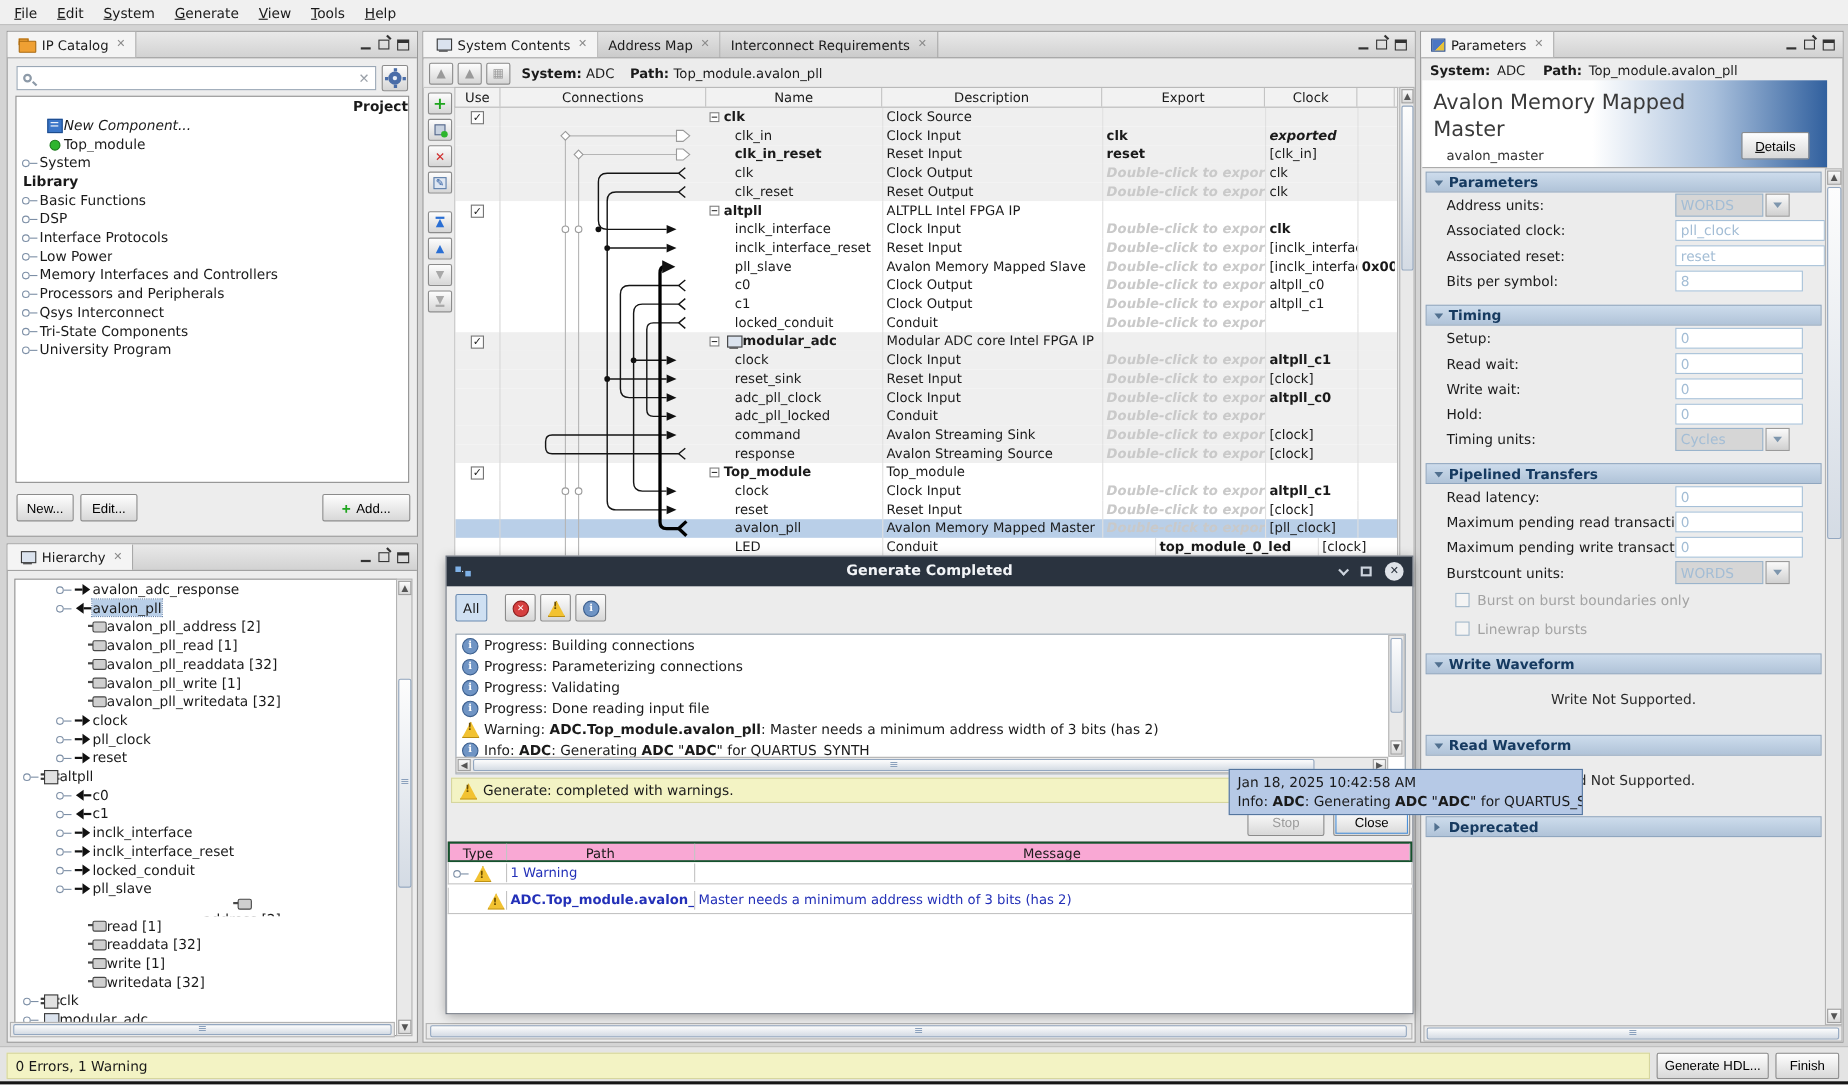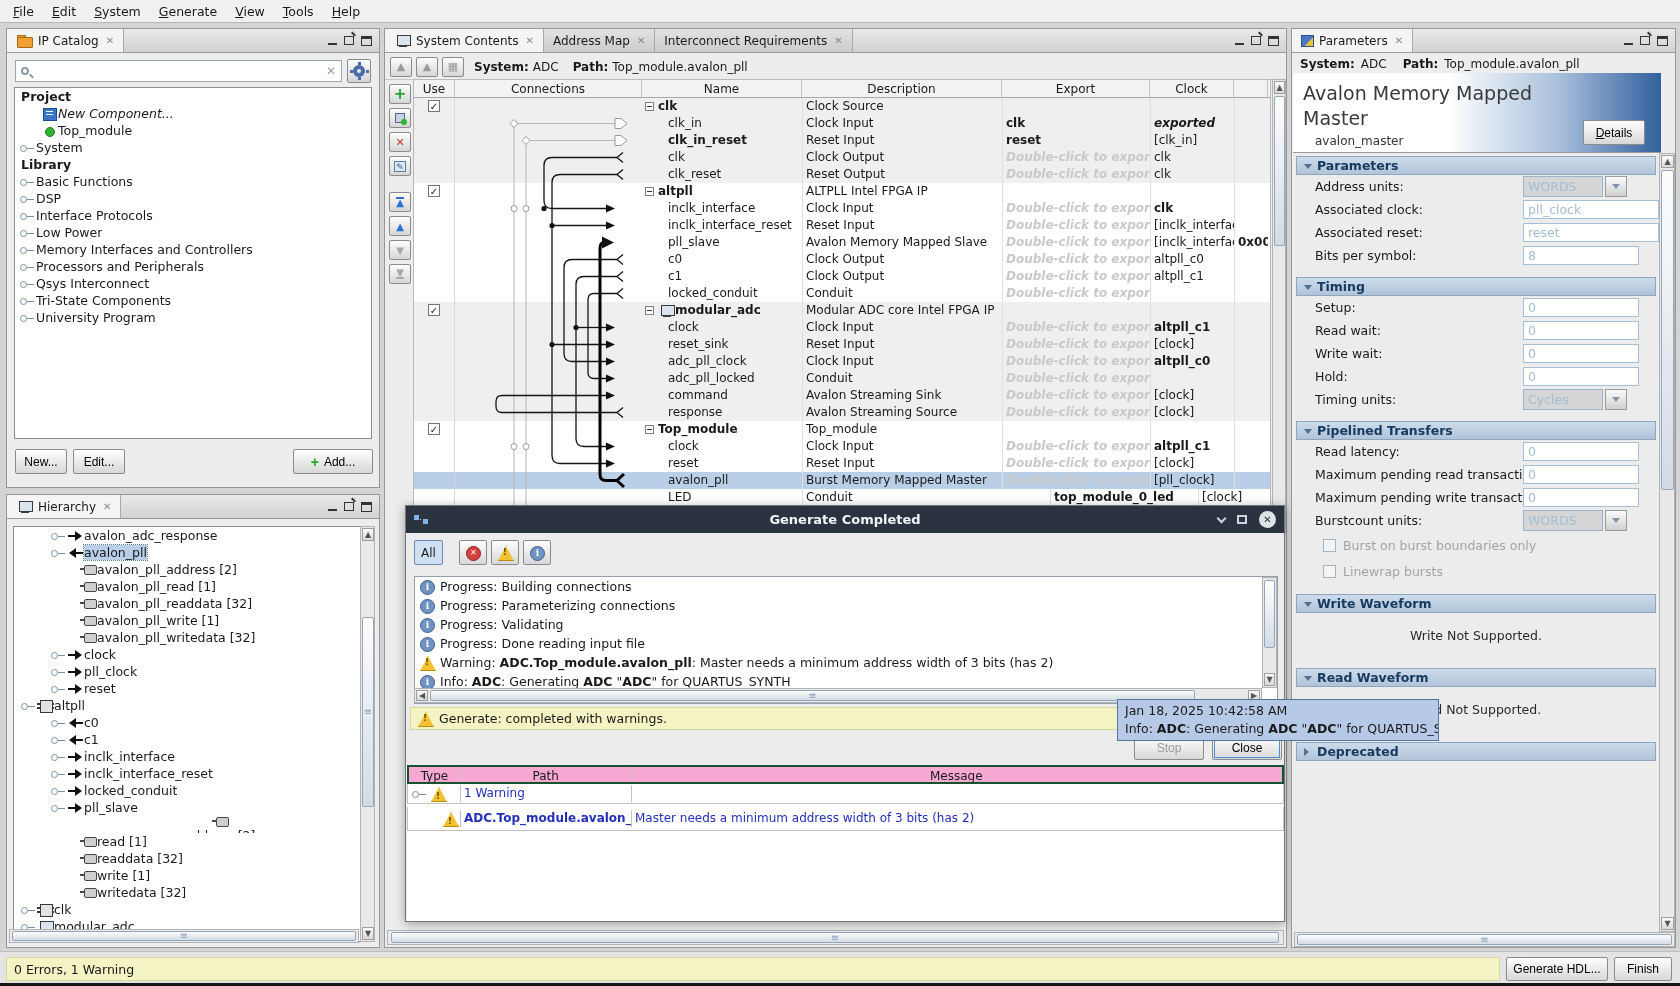--- a/index.html
+++ b/index.html
@@ -160,21 +160,21 @@
   <div class="searchrow">
     <div class="searchbox">
       <span class="mag"></span>
       <span class="clear-x">✕</span>
     </div>
     <div class="gearbtn">
         <span class="gear"></span>
       </div>
   </div>
   <div class="treebox" style="left:7px;top:58px;width:358px;height:352px" id="ipTree">
-      <div class="titem bold" style="padding-left: 6px;">
+      <div class="titem bold" style="padding-left: 16px; justify-content: flex-end;">
         <span class="lbl">Project</span>
       </div>
       <div class="titem italic" style="padding-left: 26px;">
         <span class="h-ic ic-component"></span>
         <span class="lbl">New Component...</span>
       </div>
       <div class="titem" style="padding-left: 26px;">
         <span class="h-ic ic-green-dot"></span>
         <span class="lbl">Top_module</span>
       </div>
@@ -682,21 +682,21 @@
         <div class="td exp-hint" style="width: 148px; border-left: 1px solid rgb(224, 224, 224);">Double-click to export</div>
         <div class="td" style="width: 84px; border-left: 1px solid rgb(224, 224, 224);">[clock]</div>
         <div class="td" style="width: 34px; border-left: 1px solid rgb(224, 224, 224); font-weight: bold;"></div>
       </div>
       <div class="trow" style="background: rgb(185, 207, 232);">
         <div class="td" style="width: 41px; border-right: 1px solid rgb(216, 216, 216); text-align: center;"></div>
         <div class="td" style="width: 187px;"></div>
         <div class="td nm" style="width: 160px; display: flex; align-items: center; padding-left: 26px;">
           <span>avalon_pll</span>
         </div>
-        <div class="td" style="width: 200px; border-left: 1px solid rgb(224, 224, 224);">Burst Memory Mapped Master</div>
+        <div class="td" style="width: 200px; border-left: 1px solid rgb(224, 224, 224);">Avalon Memory Mapped Master</div>
         <div class="td exp-hint" style="width: 148px; border-left: 1px solid rgb(224, 224, 224);">Double-click to export</div>
         <div class="td" style="width: 84px; border-left: 1px solid rgb(224, 224, 224);">[pll_clock]</div>
         <div class="td" style="width: 34px; border-left: 1px solid rgb(224, 224, 224); font-weight: bold;"></div>
       </div>
       <div class="trow" style="background: rgb(255, 255, 255);">
         <div class="td" style="width: 41px; border-right: 1px solid rgb(216, 216, 216); text-align: center;"></div>
         <div class="td" style="width: 187px;"></div>
         <div class="td nm" style="width: 160px; display: flex; align-items: center; padding-left: 26px;">
           <span>LED</span>
         </div>

